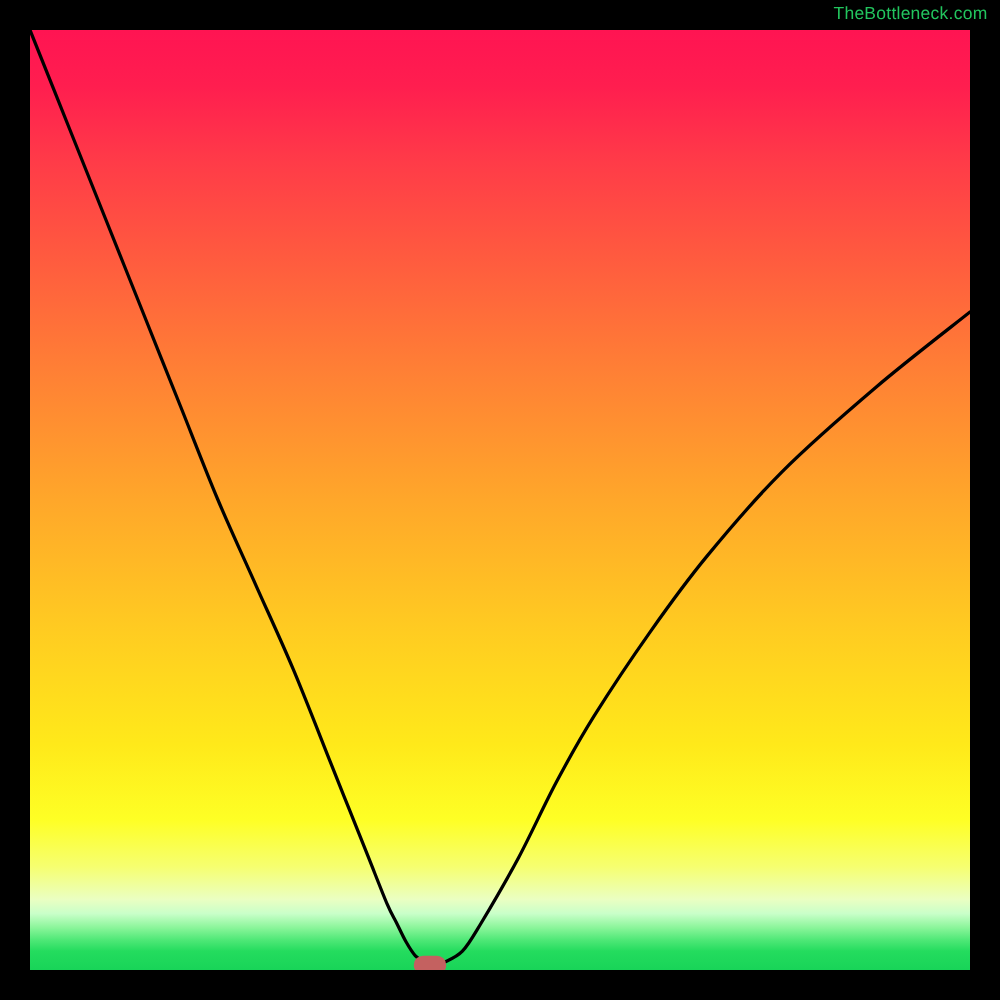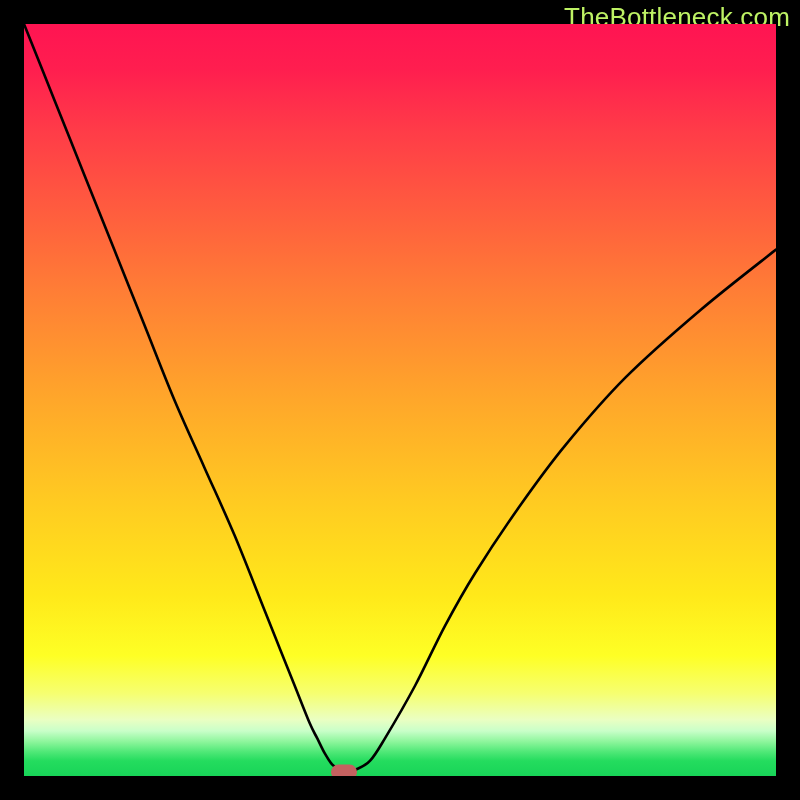--- a/index.html
+++ b/index.html
@@ -45,22 +45,22 @@
       #8af59a 95.5%,
       #4fe877 96.8%,
       #24dc5e 98%,
       #18d458 100%
     );
   }
   .watermark {
     position: absolute;
     top: 2px;
     right: 10px;
-    color: #bef264;
-    font-size: 26px;
+    color: #22c55e;
+    font-size: 14px;
     font-weight: 500;
     letter-spacing: 0.2px;
     user-select: none;
   }
   svg.curve {
     position: absolute;
     left: 0; top: 0;
     width: 752px;
     height: 752px;
   }

